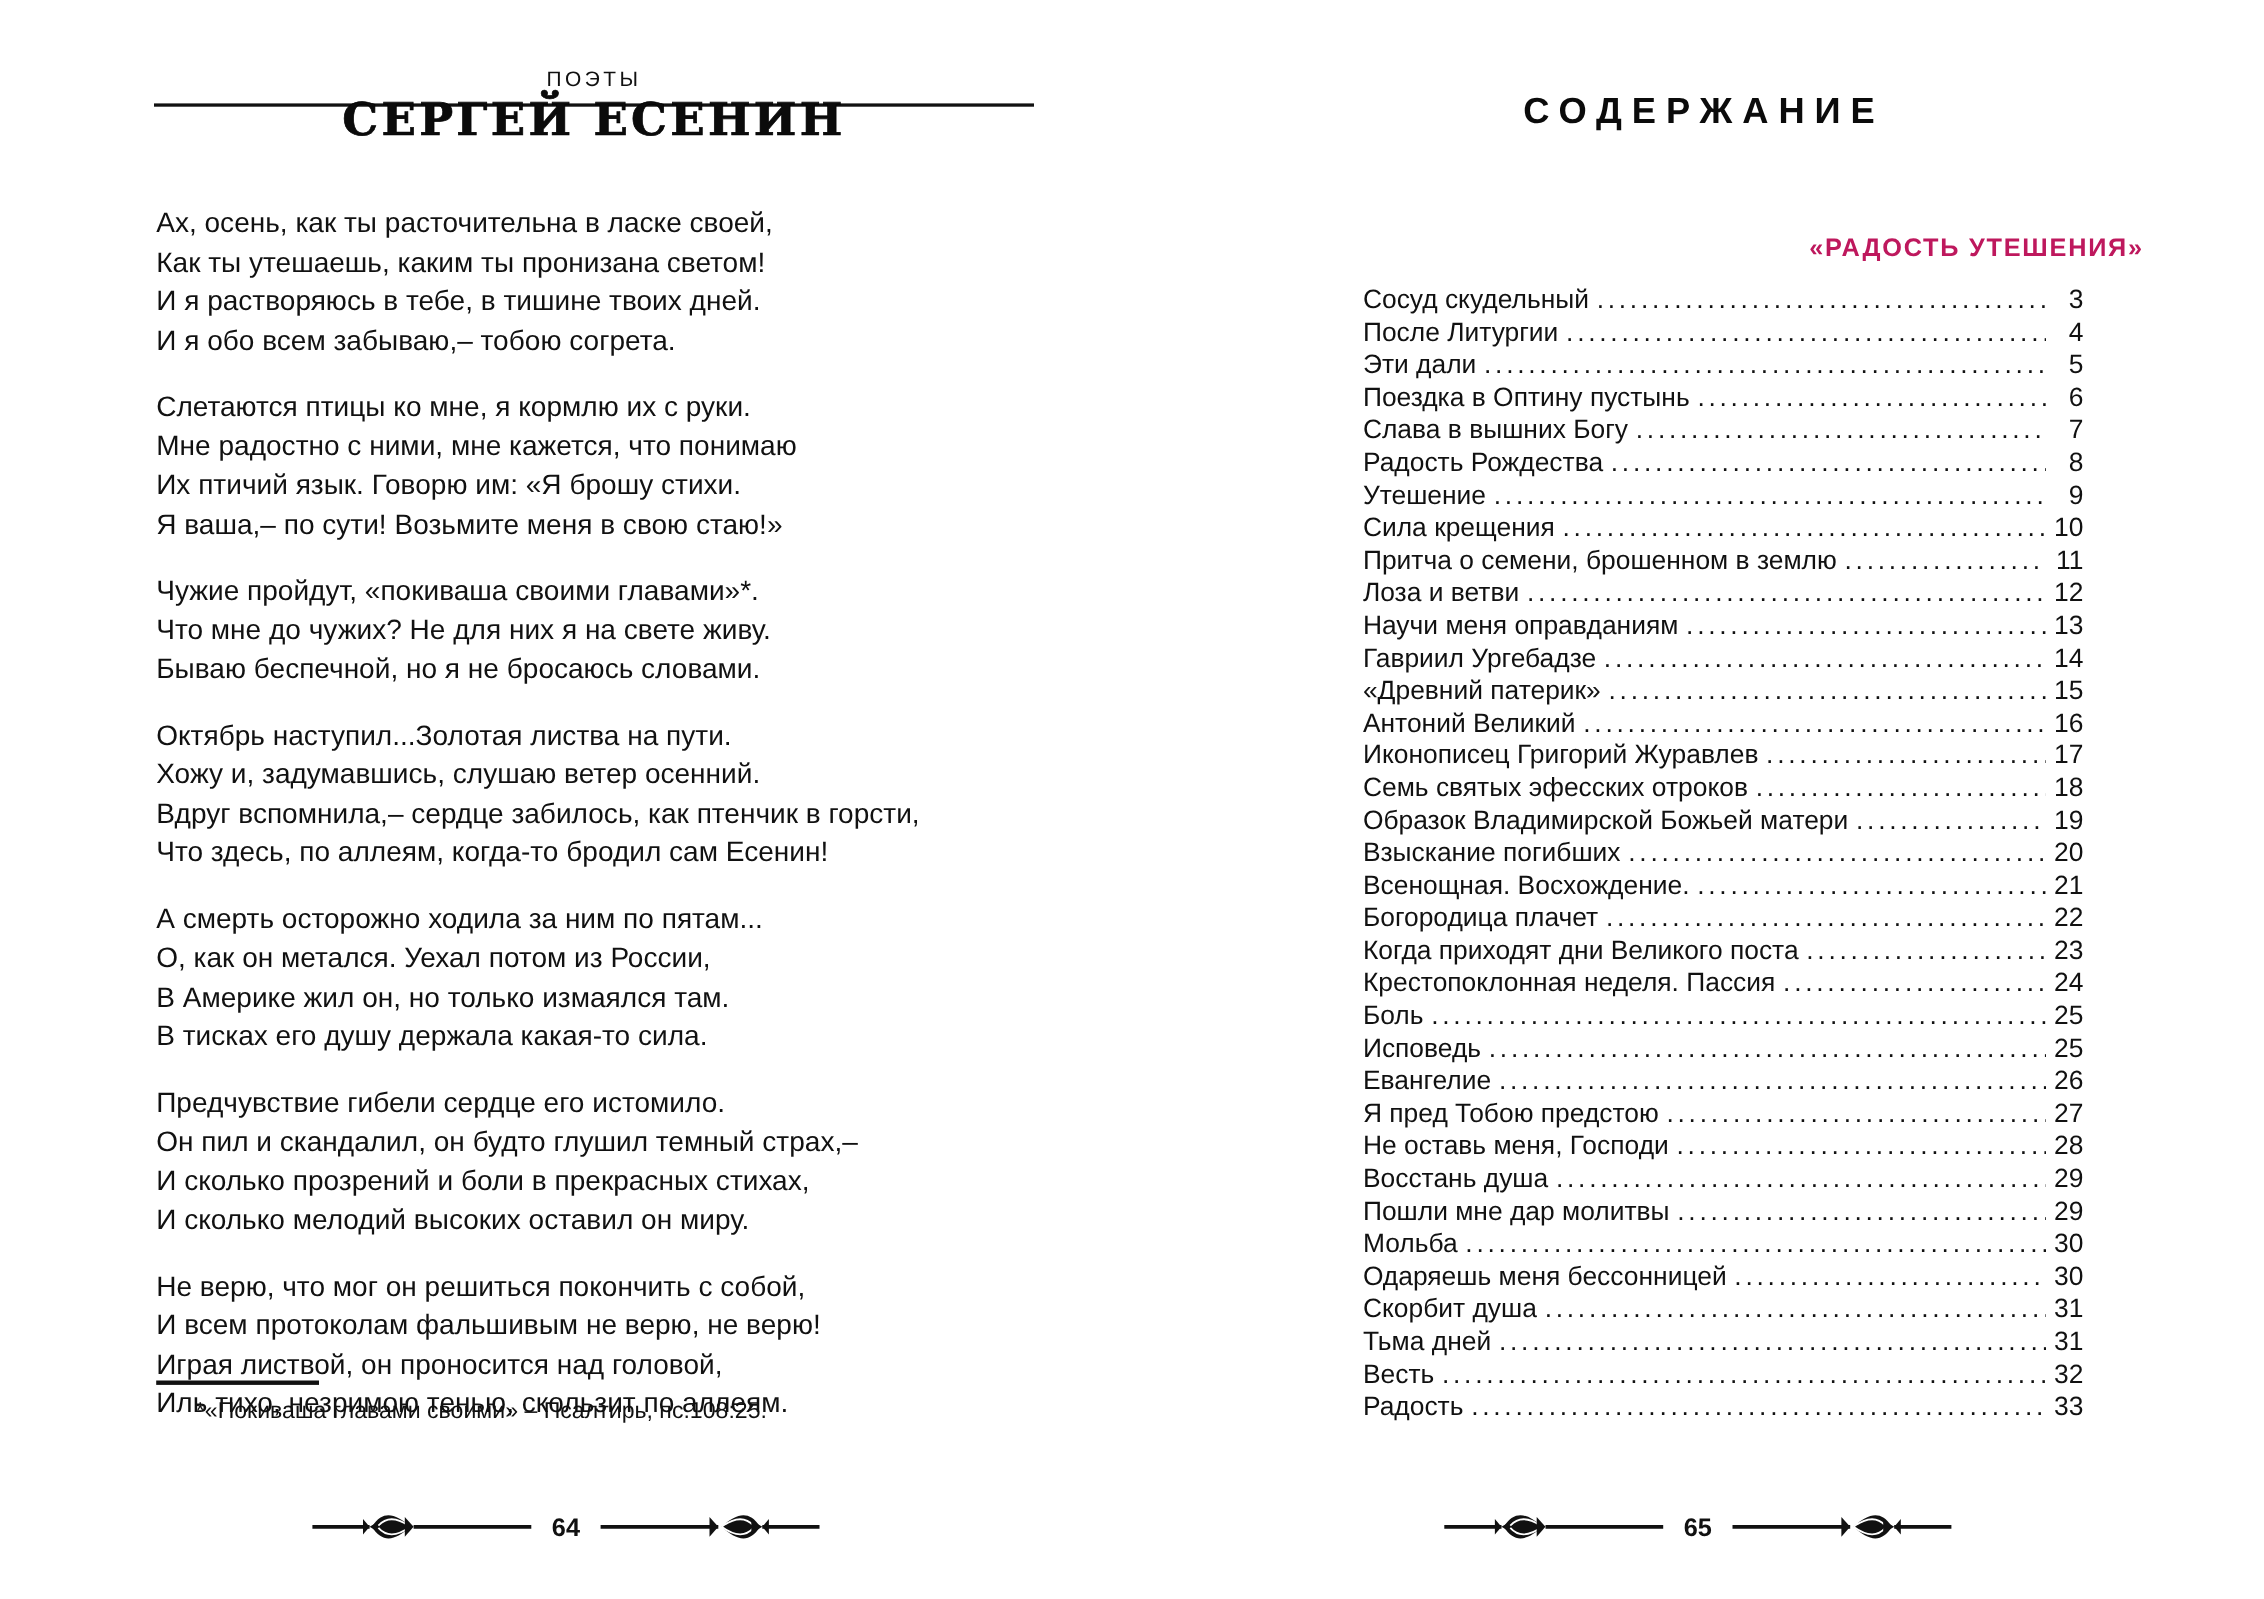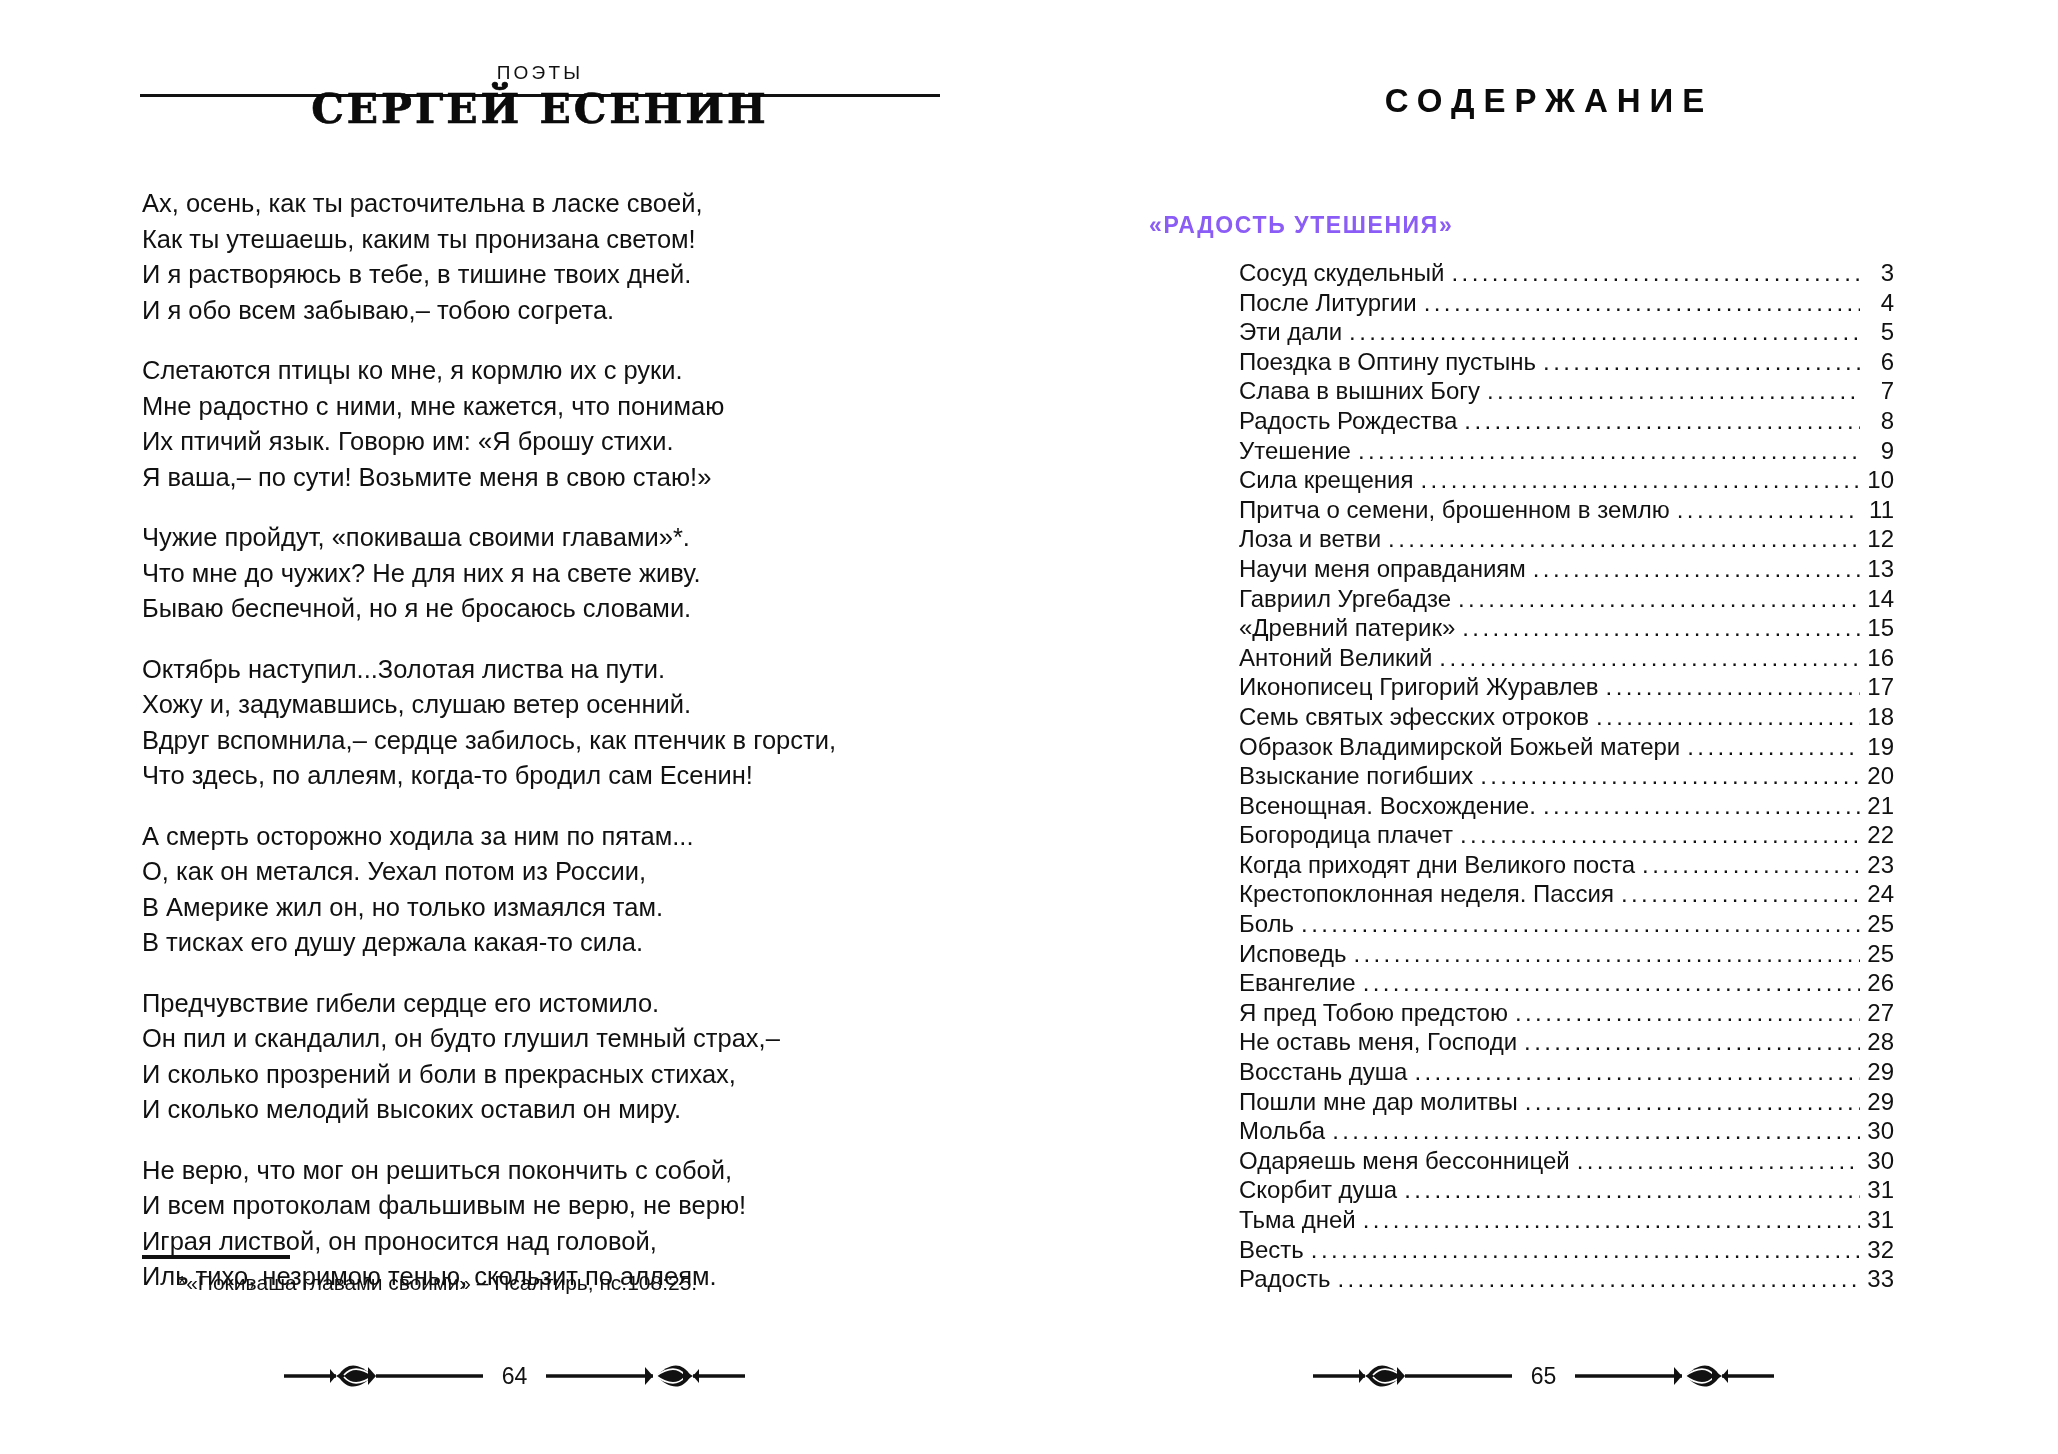--- a/index.html
+++ b/index.html
@@ -93,27 +93,28 @@
   }
   .footnote-text {
     font-size: 21px;
     padding-left: 36px;
     color: #111;
   }
 
   
   .folio {
     position: absolute;
-    bottom: 58px;
+    bottom: 46px;
     left: 0;
     width: 100%;
     display: flex;
     align-items: center;
     justify-content: center;
     gap: 0px;
+    font-weight: bold;
   }
   .folio-num {
     font-size: 23px;
     padding: 0 14px;
     color: #111;
     line-height: 1;
   }
   .orn {
     display: block;
   }
@@ -128,25 +129,25 @@
     font-size: 33px;
     font-weight: bold;
     letter-spacing: 9px;
     color: #0b0b0b;
   }
   .toc-section {
     position: absolute;
     left: 120px;
     top: 212px;
     width: 800px;
-    text-align: left;
+    text-align: right;
     font-size: 23px;
     font-weight: bold;
     letter-spacing: 1.6px;
-    color: #8b5cf6;
+    color: #be185d;
   }
 
   .toc-list {
     position: absolute;
     left: 196px;
     top: 258px;
     width: 655px;
     margin-left: 14px;
   }
   .toc-row {

